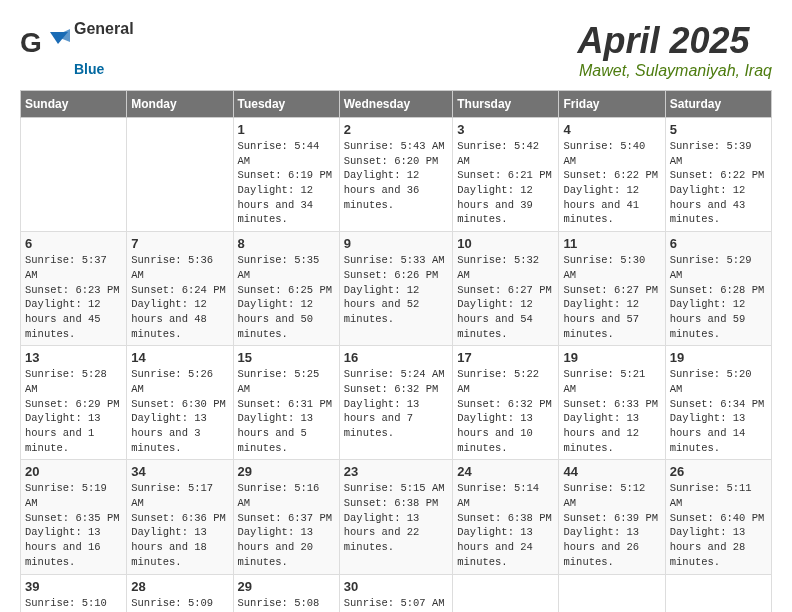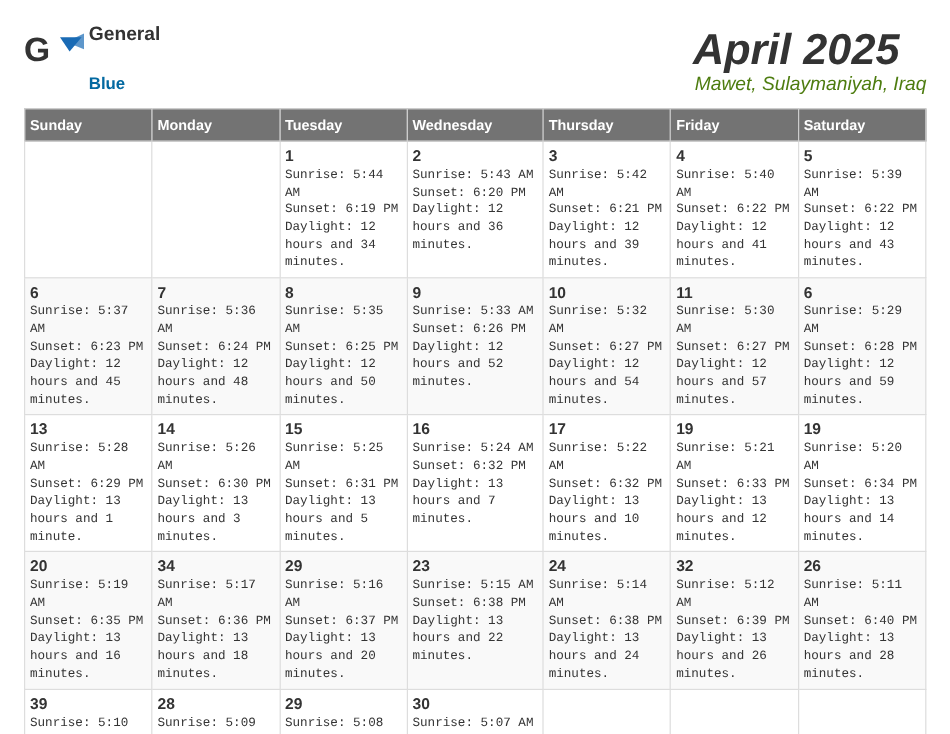--- a/index.html
+++ b/index.html
@@ -230,21 +230,21 @@
         </td>
         <td>
           <span class="cell-date">23</span>
           <div class="cell-info">Sunrise: 5:15 AM<br>Sunset: 6:38 PM<br>Daylight: 13 hours and 22 minutes.</div>
         </td>
         <td>
           <span class="cell-date">24</span>
           <div class="cell-info">Sunrise: 5:14 AM<br>Sunset: 6:38 PM<br>Daylight: 13 hours and 24 minutes.</div>
         </td>
         <td>
-          <span class="cell-date">32</span>
+          <span class="cell-date">44</span>
           <div class="cell-info">Sunrise: 5:12 AM<br>Sunset: 6:39 PM<br>Daylight: 13 hours and 26 minutes.</div>
         </td>
         <td>
           <span class="cell-date">26</span>
           <div class="cell-info">Sunrise: 5:11 AM<br>Sunset: 6:40 PM<br>Daylight: 13 hours and 28 minutes.</div>
         </td>
       </tr>
       <tr>
         <td>
           <span class="cell-date">39</span>

